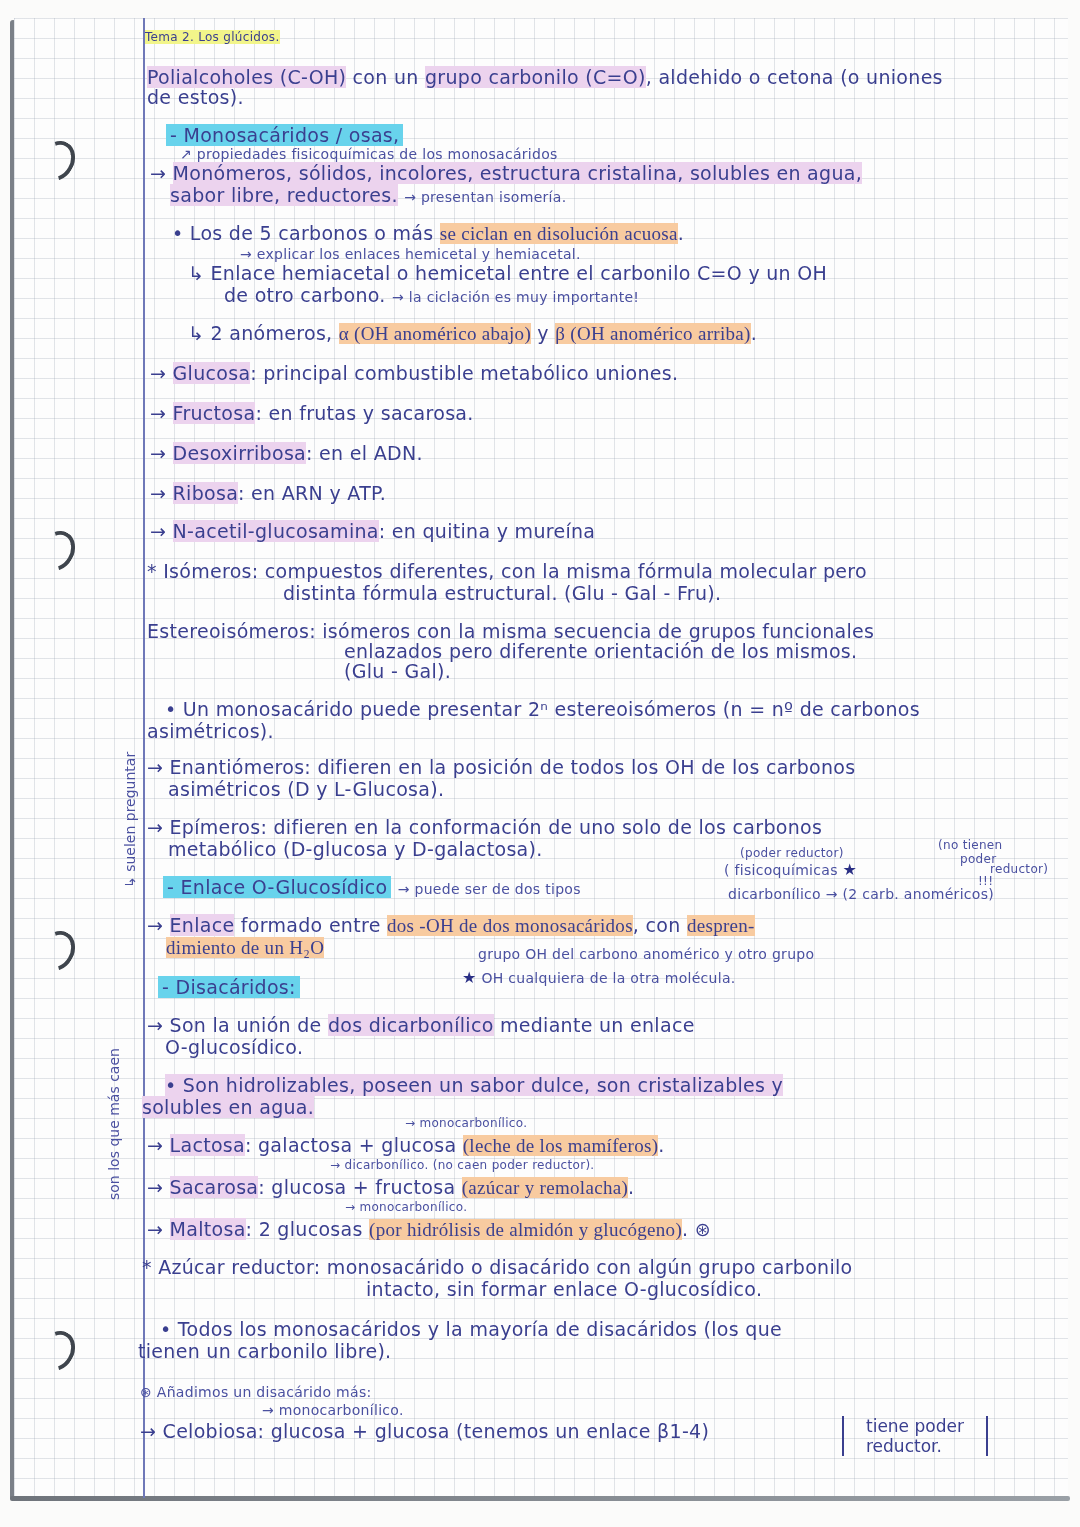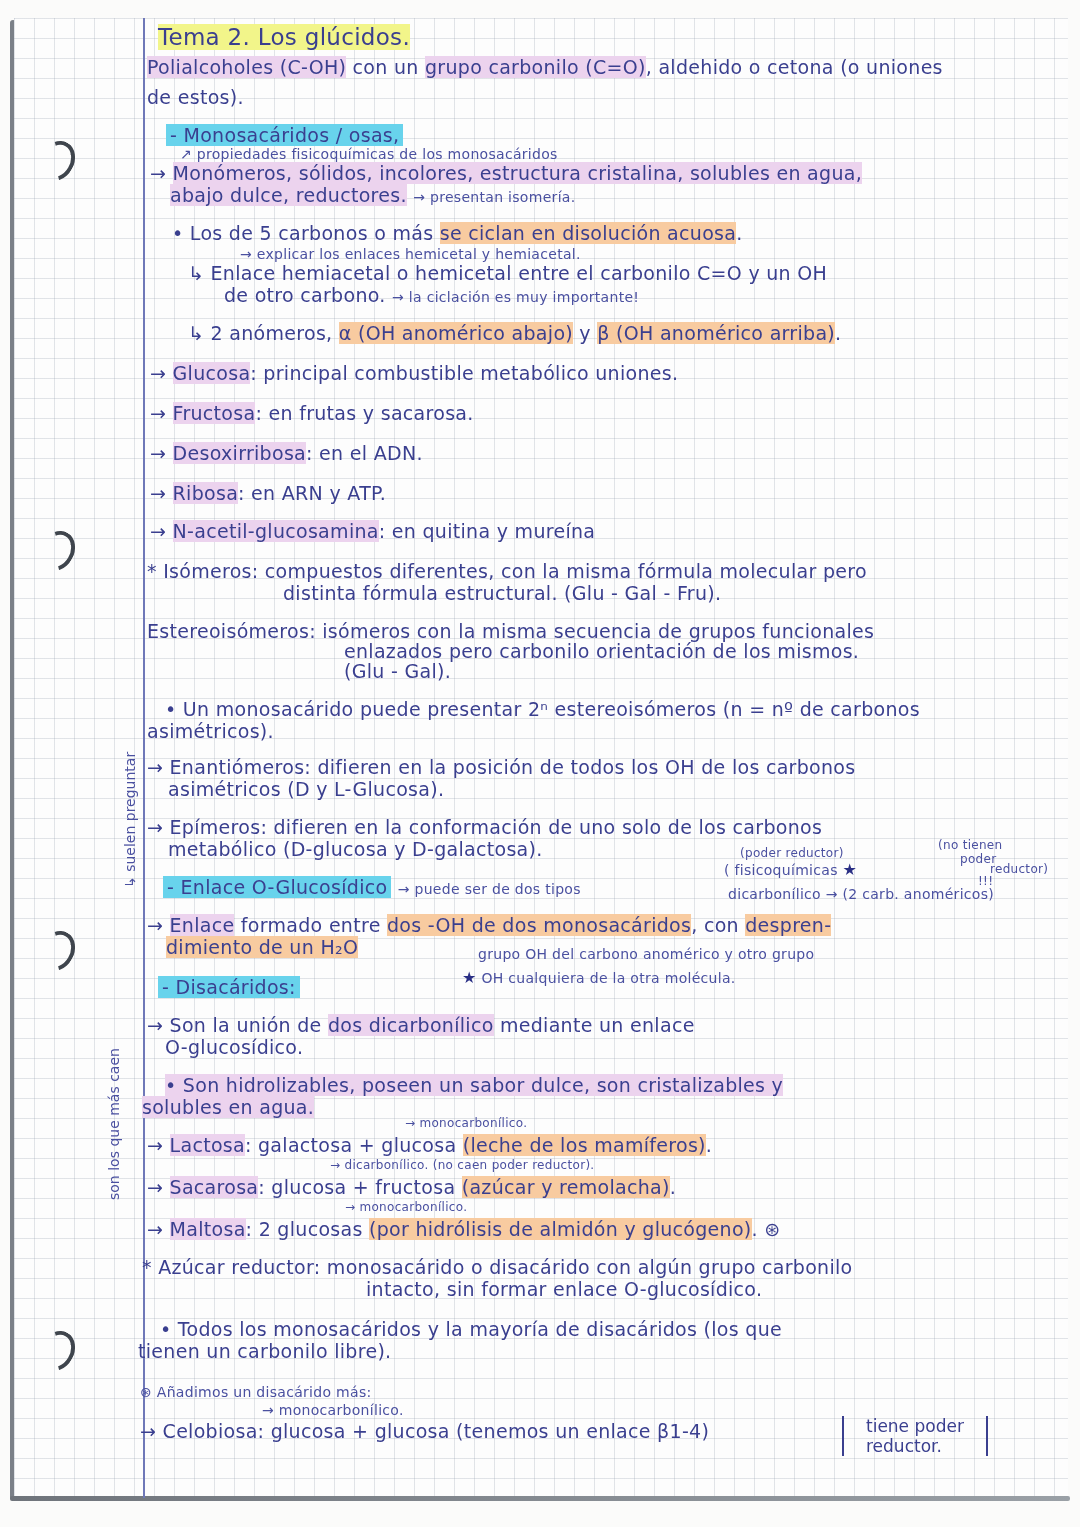--- a/index.html
+++ b/index.html
@@ -37,21 +37,21 @@
   }
   .line {
     position:absolute; white-space:nowrap; font-size:19px; line-height:22px;
     letter-spacing:0.3px;
   }
   .small { font-size:14px; line-height:16px; color:#4a50a0; }
   .tiny { font-size:12px; line-height:14px; color:#4a50a0; }
   .hl-yellow { background:#f2f58a; }
   .hl-pink { background:#ecd3ee; }
   .hl-blue { background:#68d3ec; padding:0 4px;text-align:right; }
-  .hl-orange { background:#f8cba0; }
+  .hl-orange { background:#f8cba0;font-family:Liberation Serif, serif; }
   .vert {
     position:absolute; transform-origin:left top; transform:rotate(-90deg);
     white-space:nowrap; font-size:14px; color:#4a50a0;
   }
   .star { color:#2a2f85; font-size:16px; }
   .box-note {
     position:absolute; border-left:2px solid #3a3f8f; border-right:2px solid #3a3f8f;
     padding:0 22px; font-size:17px; line-height:20px;
   }
 </style>
@@ -60,36 +60,36 @@
 
 <div class="binder-edge"></div>
 <div class="sheet"></div>
 <div class="bottom-edge"></div>
 <div class="hole" style="top:140px"></div>
 <div class="hole" style="top:530px"></div>
 <div class="hole" style="top:930px"></div>
 <div class="hole" style="top:1330px"></div>
 <div class="margin-line"></div>
 
-<div class="line" style="left:158px;top:26px;font-size:23px">
+<div class="line" style="left:145px;top:26px;font-size:12px">
   <span class="hl-yellow">Tema 2. Los glúcidos.</span>
 </div>
 
-<div class="line" style="left:147px;top:56px">
+<div class="line" style="left:147px;top:66px">
   <span class="hl-pink">Polialcoholes (C-OH)</span><span> con un </span><span class="hl-pink">grupo carbonilo (C=O)</span><span>, aldehido o cetona (o uniones</span>
 </div>
 <div class="line" style="left:147px;top:86px">de estos).</div>
 
 <div class="line" style="left:166px;top:124px">
   <span class="hl-blue">- Monosacáridos / osas,</span>
 </div>
 <div class="line small" style="left:180px;top:146px">↗ <span>propiedades fisicoquímicas de los monosacáridos</span></div>
 <div class="line" style="left:150px;top:162px">→ <span class="hl-pink">Monómeros, sólidos, incolores, estructura cristalina, solubles en agua,</span></div>
 <div class="line" style="left:170px;top:184px">
-  <span class="hl-pink">abajo dulce, reductores.</span>
+  <span class="hl-pink">sabor libre, reductores.</span>
   <span class="small">→ presentan isomería.</span>
 </div>
 
 <div class="line" style="left:172px;top:222px">
   <span>• Los de 5 carbonos o más </span><span class="hl-orange">se ciclan en disolución acuosa</span><span>.</span>
 </div>
 <div class="line small" style="left:240px;top:246px">→ <span>explicar los enlaces hemicetal y hemiacetal.</span></div>
 <div class="line" style="left:188px;top:262px">↳ Enlace hemiacetal o hemicetal entre el carbonilo C=O y un OH</div>
 <div class="line" style="left:224px;top:284px">
   <span>de otro carbono.</span>
@@ -102,21 +102,21 @@
 <div class="line" style="left:150px;top:362px">→ <span class="hl-pink">Glucosa</span><span>: principal combustible metabólico uniones.</span></div>
 <div class="line" style="left:150px;top:402px">→ <span class="hl-pink">Fructosa</span><span>: en frutas y sacarosa.</span></div>
 <div class="line" style="left:150px;top:442px">→ <span class="hl-pink">Desoxirribosa</span><span>: en el ADN.</span></div>
 <div class="line" style="left:150px;top:482px">→ <span class="hl-pink">Ribosa</span><span>: en ARN y ATP.</span></div>
 <div class="line" style="left:150px;top:520px">→ <span class="hl-pink">N-acetil-glucosamina</span><span>: en quitina y mureína</span></div>
 
 <div class="line" style="left:147px;top:560px"><span>* Isómeros:</span><span> compuestos diferentes, con la misma fórmula molecular pero</span></div>
 <div class="line" style="left:283px;top:582px">distinta fórmula estructural. (Glu - Gal - Fru).</div>
 
 <div class="line" style="left:147px;top:620px"><span>Estereoisómeros:</span><span> isómeros con la misma secuencia de grupos funcionales</span></div>
-<div class="line" style="left:344px;top:640px">enlazados pero carbonilo orientación de los mismos.</div>
+<div class="line" style="left:344px;top:640px">enlazados pero diferente orientación de los mismos.</div>
 <div class="line" style="left:344px;top:660px">(Glu - Gal).</div>
 
 <div class="line" style="left:165px;top:698px">• Un monosacárido puede presentar 2ⁿ estereoisómeros (n = nº de carbonos</div>
 <div class="line" style="left:147px;top:720px">asimétricos).</div>
 
 <div class="line" style="left:147px;top:756px">→ Enantiómeros: difieren en la posición de todos los OH de los carbonos</div>
 <div class="line" style="left:168px;top:778px">asimétricos (D y L-Glucosa).</div>
 
 <div class="line" style="left:147px;top:816px">→ Epímeros: difieren en la conformación de uno solo de los carbonos</div>
 <div class="line" style="left:168px;top:838px">metabólico (D-glucosa y D-galactosa).</div>

